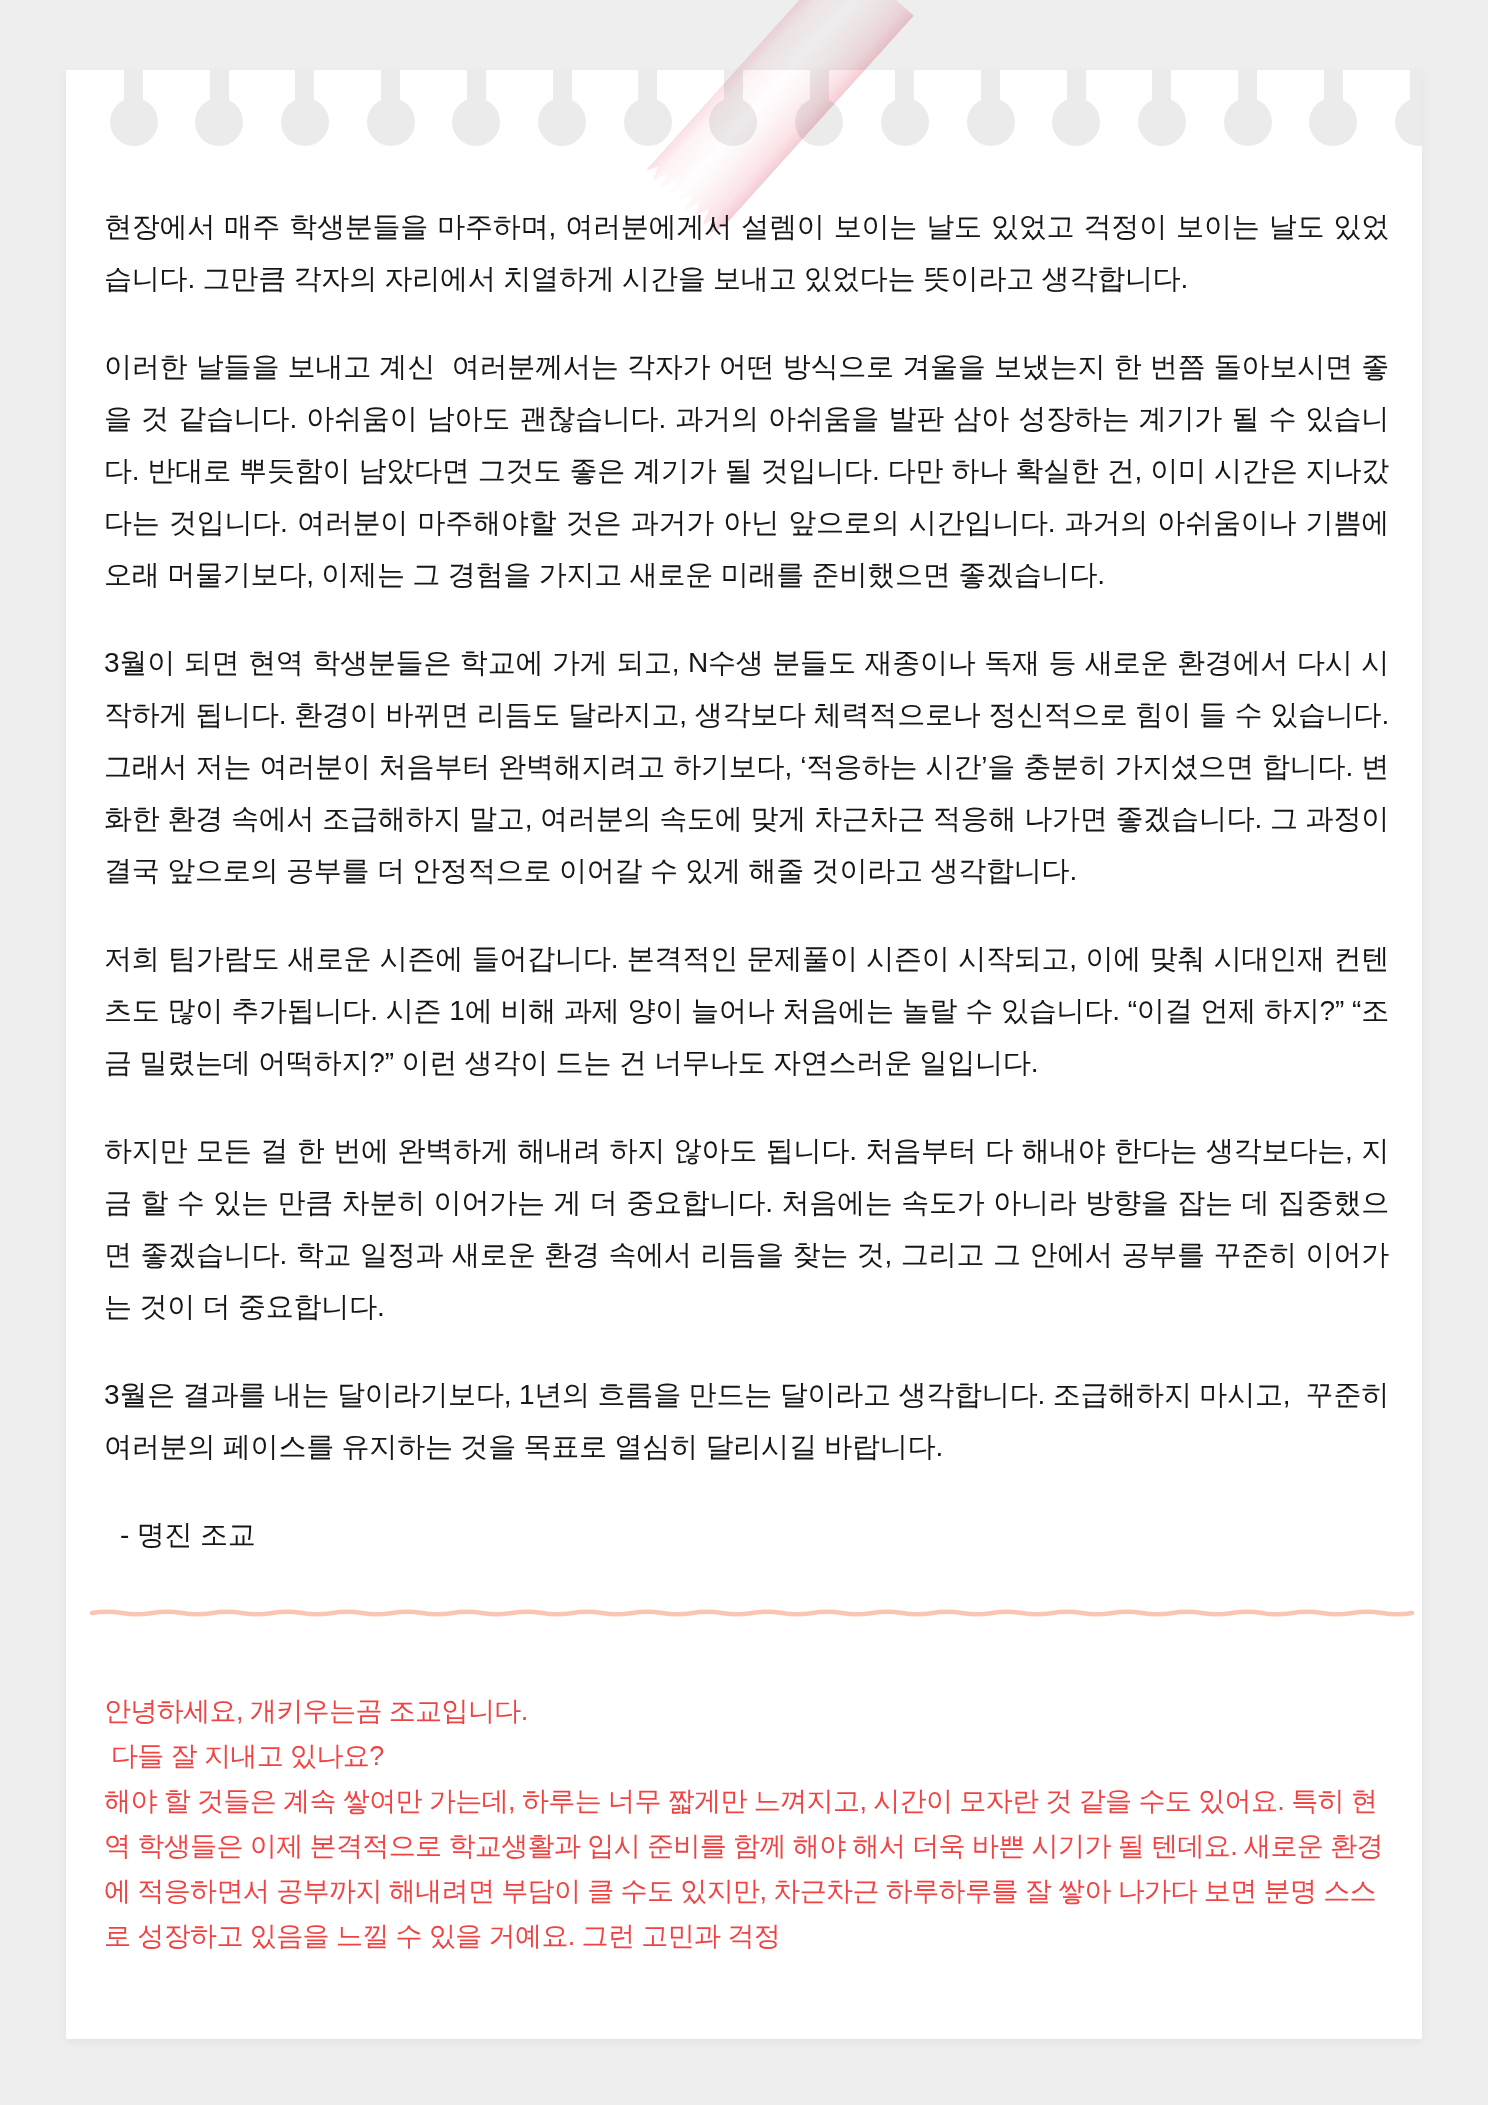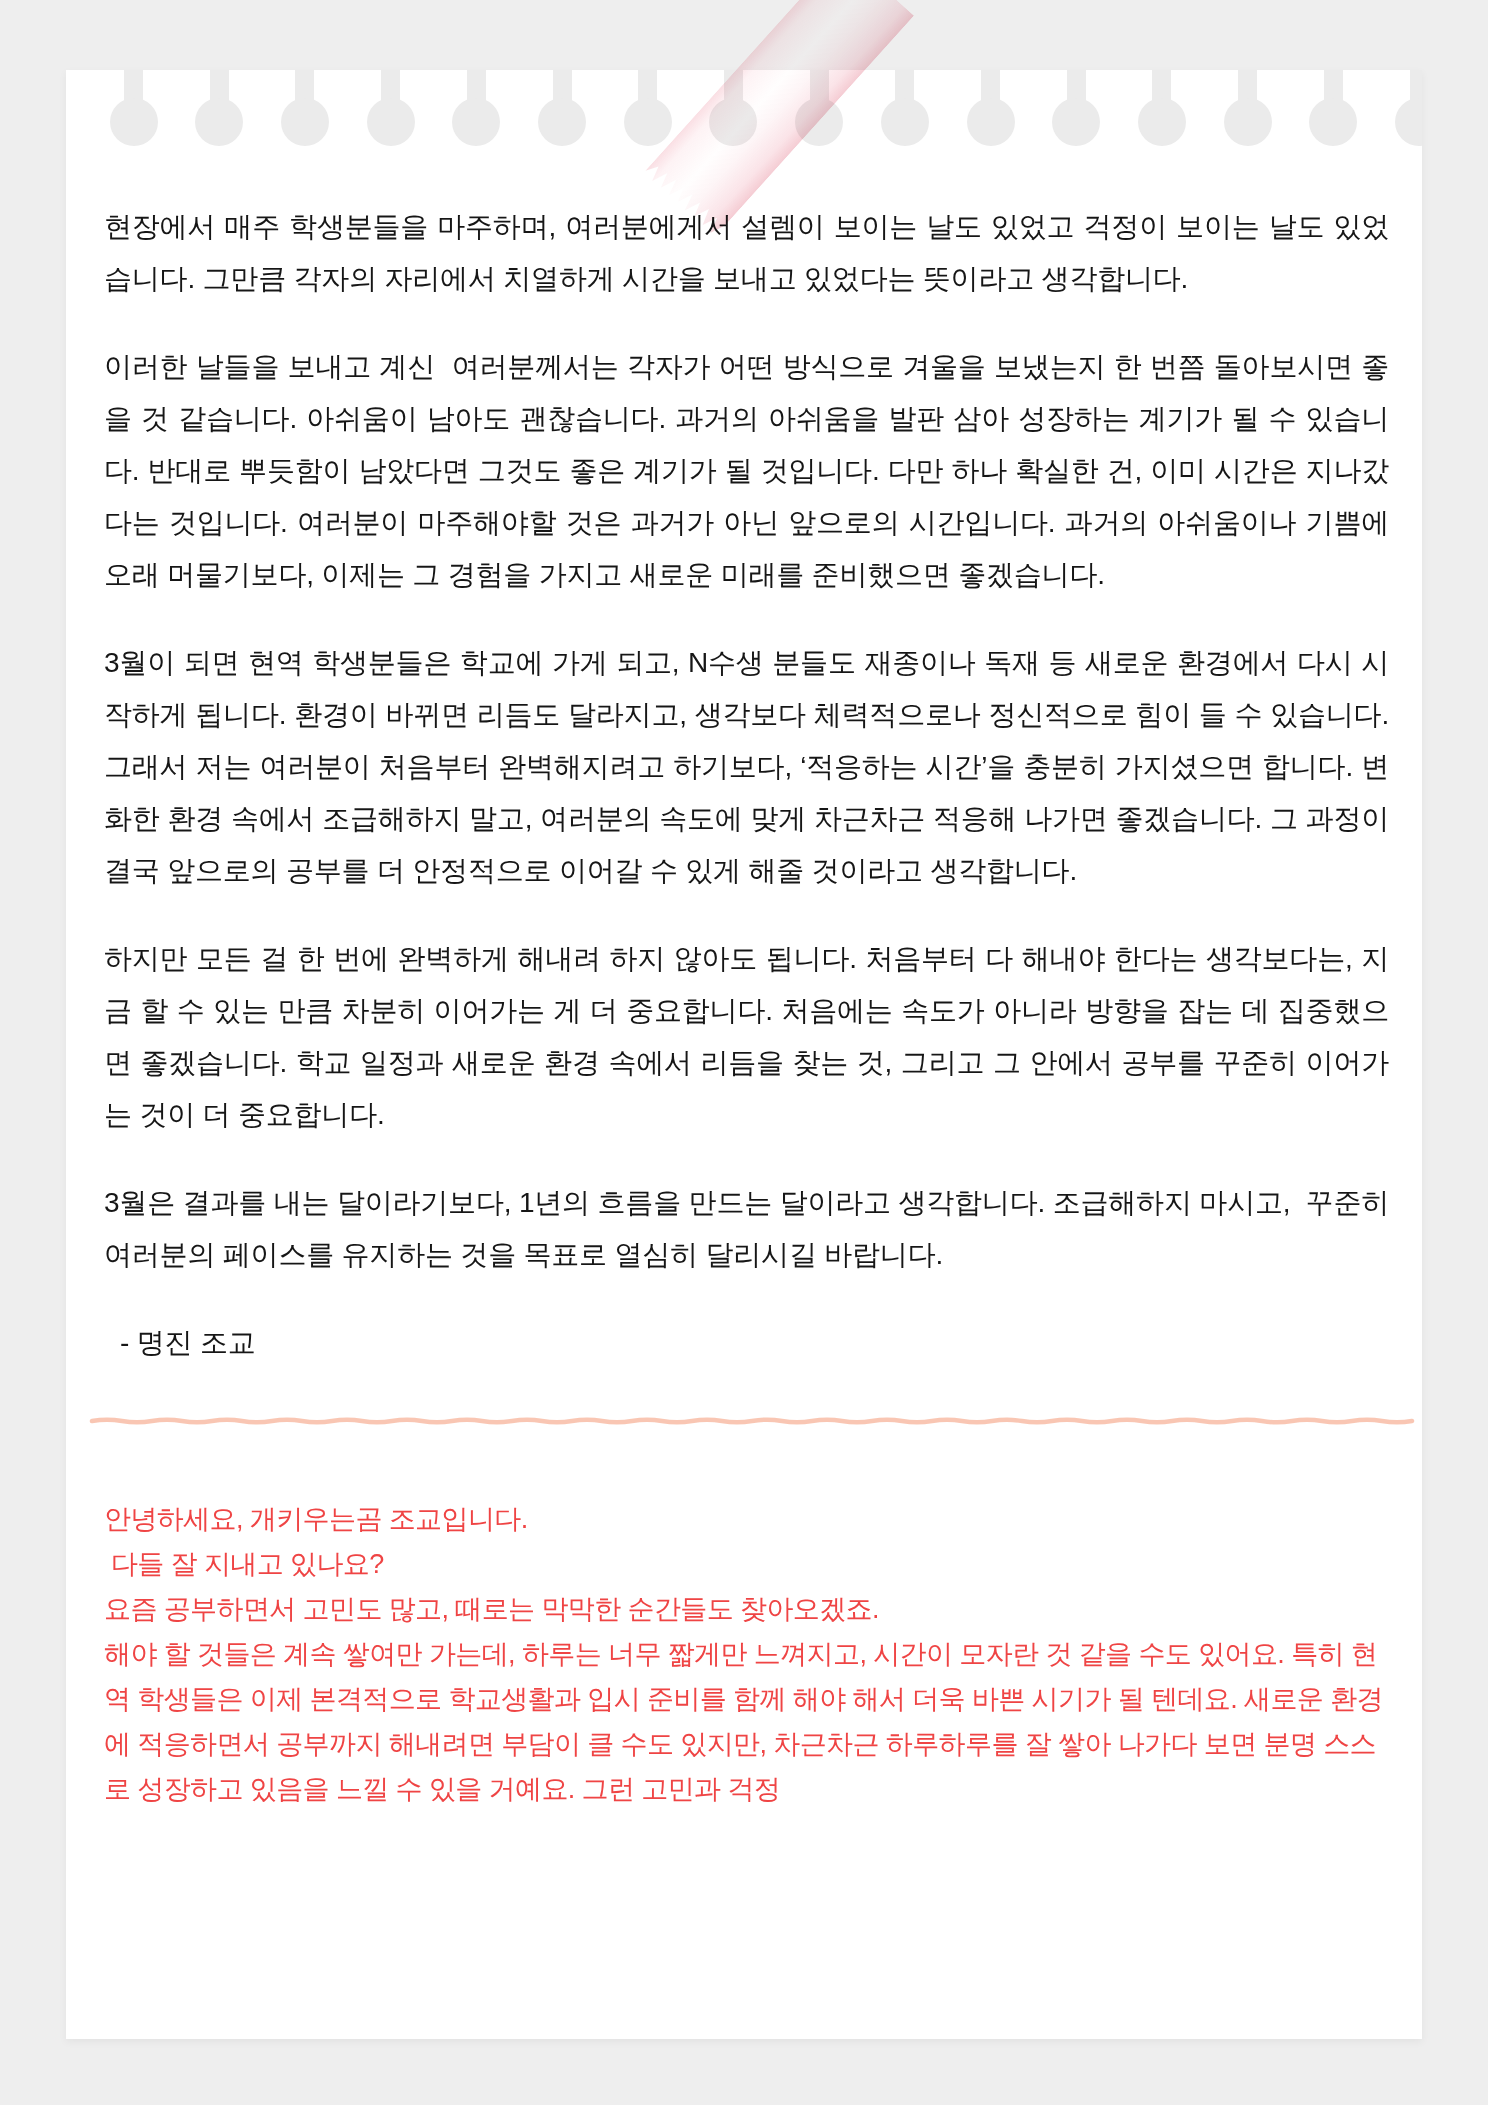--- a/index.html
+++ b/index.html
@@ -130,31 +130,31 @@
       <span class="drop" style="left: 1172.1px; background: rgb(235, 235, 235);"></span>
       <span class="drop" style="left: 1257.8px; background: rgb(235, 235, 235);"></span>
       <span class="drop" style="left: 1343.5px; background: rgb(235, 235, 235);"></span>
     </div>
 
   <div class="content">
     <section class="letter1">
       <p>현장에서 매주 학생분들을 마주하며, 여러분에게서 설렘이 보이는 날도 있었고 걱정이 보이는 날도 있었습니다. 그만큼 각자의 자리에서 치열하게 시간을 보내고 있었다는 뜻이라고 생각합니다.</p>
       <p>이러한 날들을 보내고 계신  여러분께서는 각자가 어떤 방식으로 겨울을 보냈는지 한 번쯤 돌아보시면 좋을 것 같습니다. 아쉬움이 남아도 괜찮습니다. 과거의 아쉬움을 발판 삼아 성장하는 계기가 될 수 있습니다. 반대로 뿌듯함이 남았다면 그것도 좋은 계기가 될 것입니다. 다만 하나 확실한 건, 이미 시간은 지나갔다는 것입니다. 여러분이 마주해야할 것은 과거가 아닌 앞으로의 시간입니다. 과거의 아쉬움이나 기쁨에 오래 머물기보다, 이제는 그 경험을 가지고 새로운 미래를 준비했으면 좋겠습니다.</p>
       <p>3월이 되면 현역 학생분들은 학교에 가게 되고, N수생 분들도 재종이나 독재 등 새로운 환경에서 다시 시작하게 됩니다. 환경이 바뀌면 리듬도 달라지고, 생각보다 체력적으로나 정신적으로 힘이 들 수 있습니다. 그래서 저는 여러분이 처음부터 완벽해지려고 하기보다, ‘적응하는 시간’을 충분히 가지셨으면 합니다. 변화한 환경 속에서 조급해하지 말고, 여러분의 속도에 맞게 차근차근 적응해 나가면 좋겠습니다. 그 과정이 결국 앞으로의 공부를 더 안정적으로 이어갈 수 있게 해줄 것이라고 생각합니다.</p>
+      <p>저희 팀가람도 새로운 시즌에 들어갑니다. 본격적인 문제풀이 시즌이 시작되고, 이에 맞춰 시대인재 컨텐츠도 많이 추가됩니다. 시즌 1에 비해 과제 양이 늘어나 처음에는 놀랄 수 있습니다. “이걸 언제 하지?” “조금 밀렸는데 어떡하지?” 이런 생각이 드는 건 너무나도 자연스러운 일입니다.</p>
       <p>하지만 모든 걸 한 번에 완벽하게 해내려 하지 않아도 됩니다. 처음부터 다 해내야 한다는 생각보다는, 지금 할 수 있는 만큼 차분히 이어가는 게 더 중요합니다. 처음에는 속도가 아니라 방향을 잡는 데 집중했으면 좋겠습니다. 학교 일정과 새로운 환경 속에서 리듬을 찾는 것, 그리고 그 안에서 공부를 꾸준히 이어가는 것이 더 중요합니다.</p>
       <p>3월은 결과를 내는 달이라기보다, 1년의 흐름을 만드는 달이라고 생각합니다. 조급해하지 마시고,  꾸준히 여러분의 페이스를 유지하는 것을 목표로 열심히 달리시길 바랍니다.</p>
       <p class="signature">- 명진 조교</p>
     </section>
 
     <svg class="divider" viewBox="0 0 1312 12" preserveAspectRatio="none">
       <path id="wavy-path" d="M2,6 q15,-2.6 30,0 q15,2.6 30,0 q15,-2.6 30,0 q15,2.6 30,0 q15,-2.6 30,0 q15,2.6 30,0 q15,-2.6 30,0 q15,2.6 30,0 q15,-2.6 30,0 q15,2.6 30,0 q15,-2.6 30,0 q15,2.6 30,0 q15,-2.6 30,0 q15,2.6 30,0 q15,-2.6 30,0 q15,2.6 30,0 q15,-2.6 30,0 q15,2.6 30,0 q15,-2.6 30,0 q15,2.6 30,0 q15,-2.6 30,0 q15,2.6 30,0 q15,-2.6 30,0 q15,2.6 30,0 q15,-2.6 30,0 q15,2.6 30,0 q15,-2.6 30,0 q15,2.6 30,0 q15,-2.6 30,0 q15,2.6 30,0 q15,-2.6 30,0 q15,2.6 30,0 q15,-2.6 30,0 q15,2.6 30,0 q15,-2.6 30,0 q15,2.6 30,0 q15,-2.6 30,0 q15,2.6 30,0 q15,-2.6 30,0 q15,2.6 30,0 q15,-2.6 30,0 q15,2.6 30,0 q15,-2.6 30,0 q15,2.6 30,0" style="stroke: rgb(248, 192, 171);"></path>
     </svg>
 
     <section class="letter2">
       <p>안녕하세요, 개키우는곰 조교입니다.</p>
       <p> 다들 잘 지내고 있나요?</p>
-      <p>요즘 공부하면서 고민도 많고, 때로는 막막한 순간들도 찾아오겠죠.</p>
       <p>해야 할 것들은 계속 쌓여만 가는데, 하루는 너무 짧게만 느껴지고, 시간이 모자란 것 같을 수도 있어요. 특히 현역 학생들은 이제 본격적으로 학교생활과 입시 준비를 함께 해야 해서 더욱 바쁜 시기가 될 텐데요. 새로운 환경에 적응하면서 공부까지 해내려면 부담이 클 수도 있지만, 차근차근 하루하루를 잘 쌓아 나가다 보면 분명 스스로 성장하고 있음을 느낄 수 있을 거예요. 그런 고민과 걱정</p>
     </section>
   </div>
 </div>
 
 <div class="ribbon"></div>
 
 </body></html>

